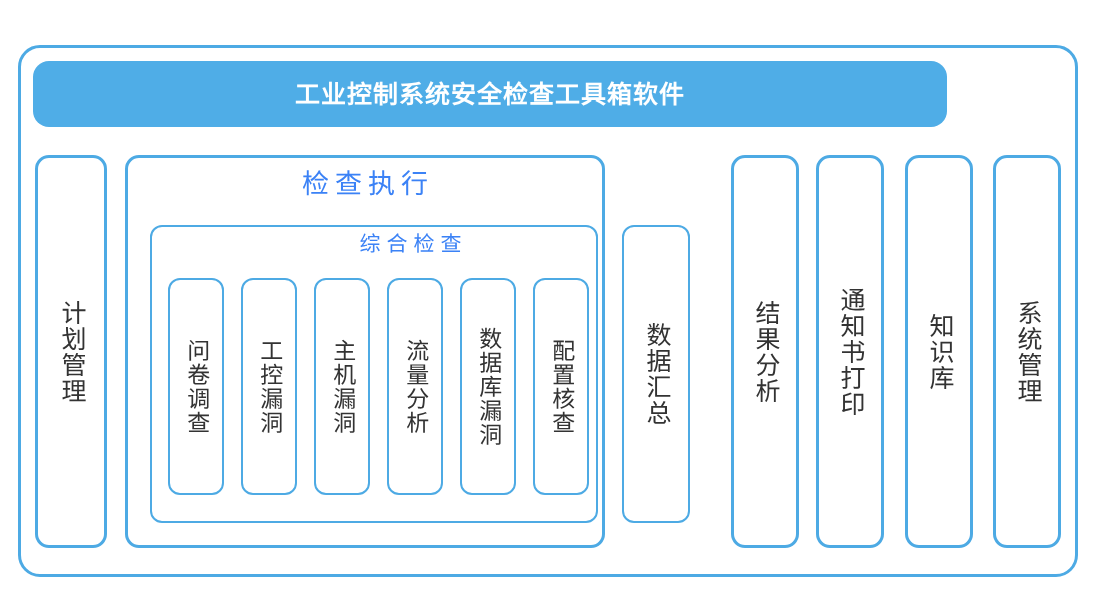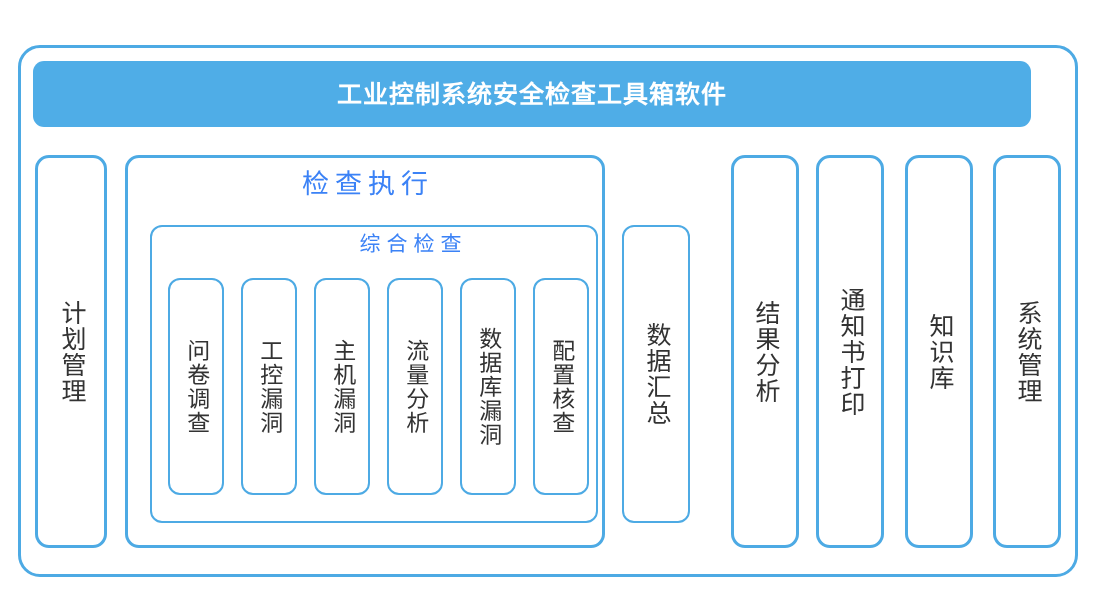--- a/index.html
+++ b/index.html
@@ -33,25 +33,25 @@
     border: 3px solid #4daae4;
     border-radius: 22px;
     background: #ffffff;
   }
 
   
   .title-bar {
     position: absolute;
     left: 33px;
     top: 61px;
-    width: 998px;
+    width: 914px;
     height: 66px;
     box-sizing: border-box;
     background: #4fade7;
-    border-radius: 11px;
+    border-radius: 16px;
     display: flex;
     align-items: center;
     justify-content: center;
   }
   .title-text {
     color: #ffffff;
     font-size: 25px;
     font-weight: bold;
     letter-spacing: 1px;
     line-height: 1;

